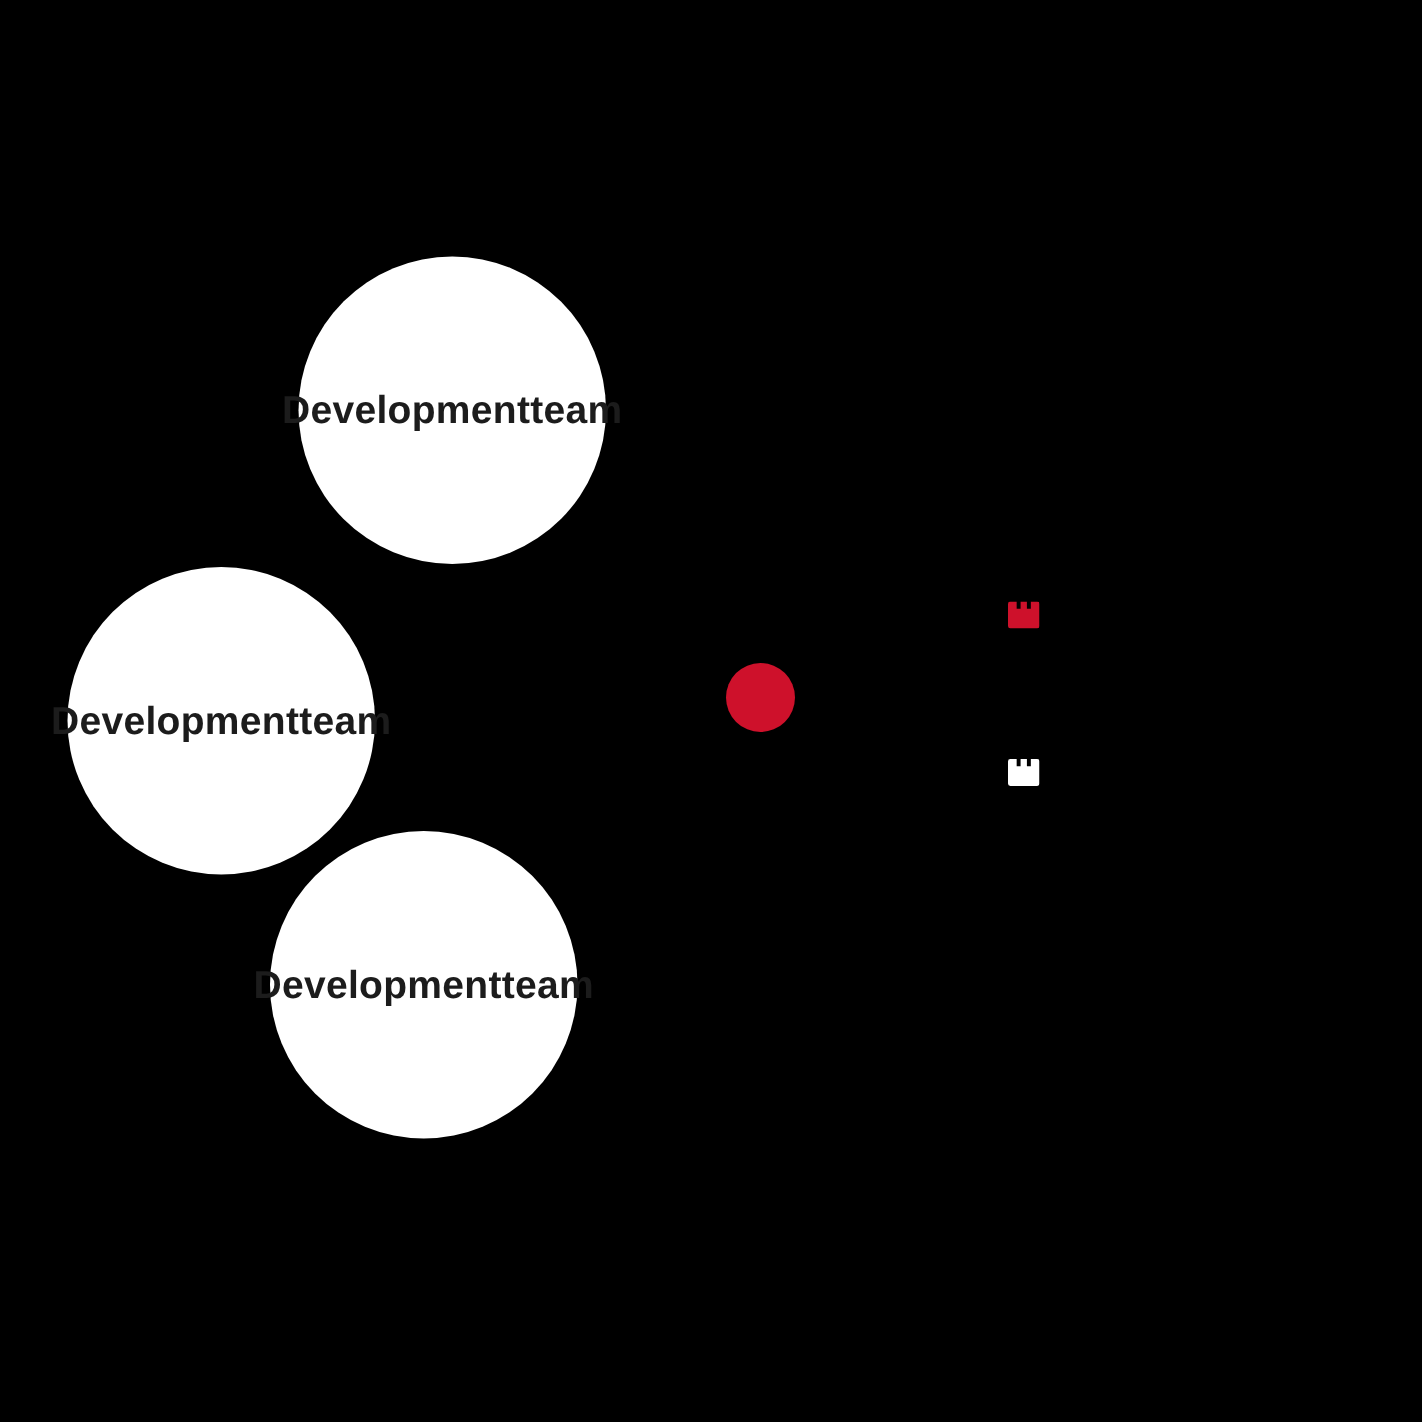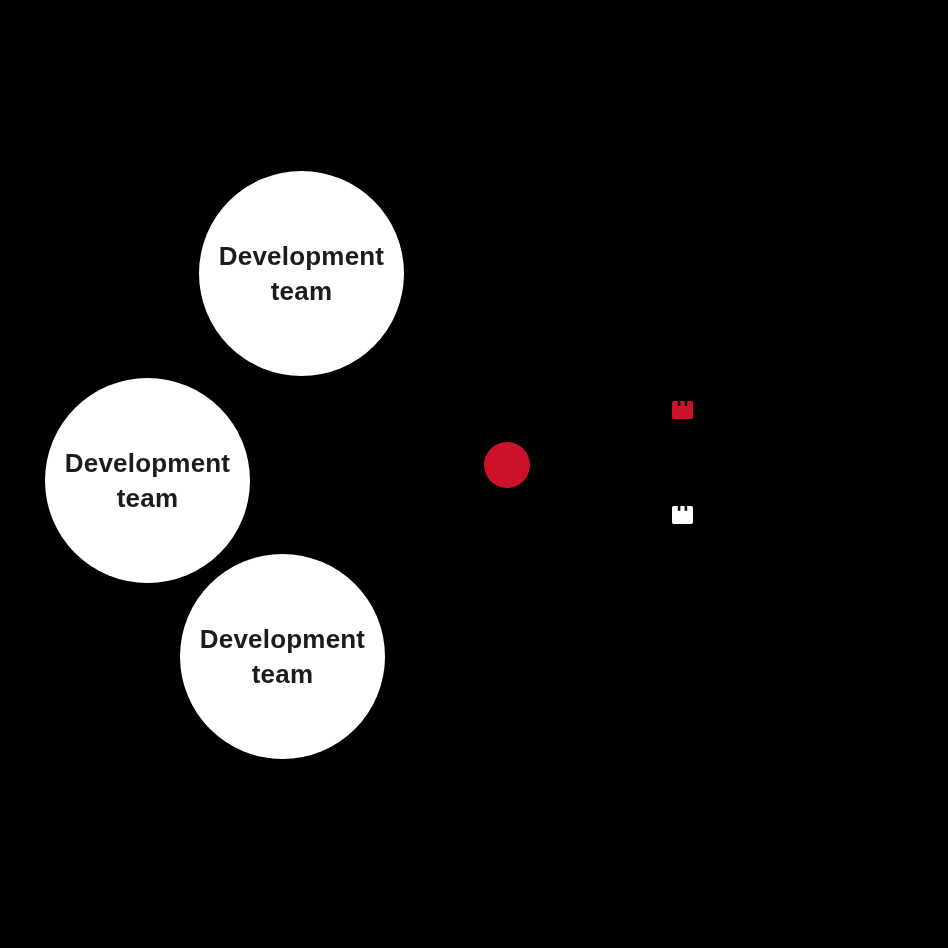--- a/index.html
+++ b/index.html
@@ -23,21 +23,21 @@
     background: #ffffff;
     display: flex;
     align-items: center;
     justify-content: center;
   }
   .team-circle.c1 { left: 199px; top: 171px; }
   .team-circle.c2 { left: 45px;  top: 378px; }
   .team-circle.c3 { left: 180px; top: 554px; }
   .team-label {
     display: flex;
-    flex-direction: column;
+    flex-direction: row;
     align-items: center;
     text-align: right;
     color: #1c1c1c;
     font-weight: 700;
     font-size: 26px;
     line-height: 35px;
     letter-spacing: 0.2px;
   }
   .red-dot {
     position: absolute;

